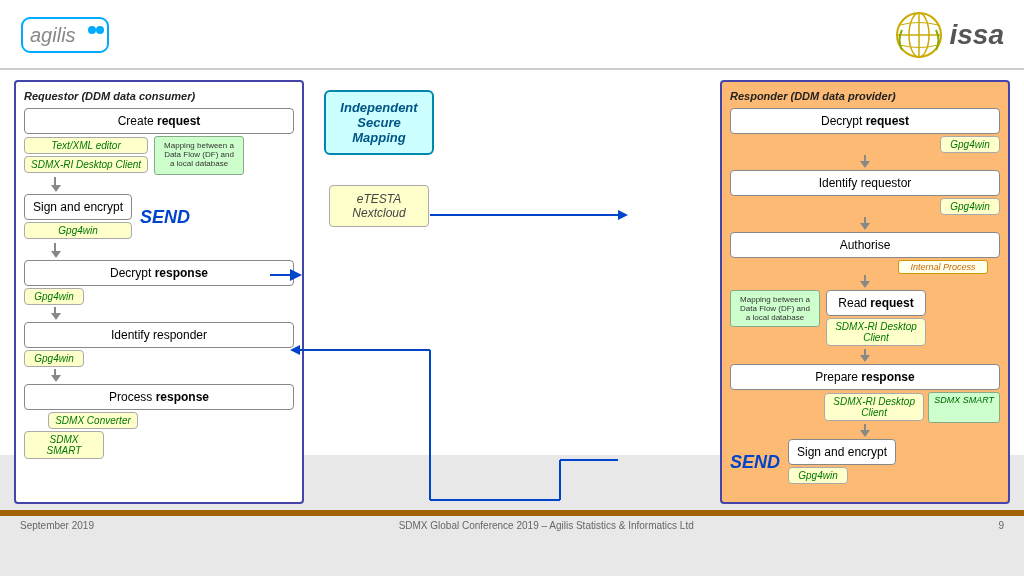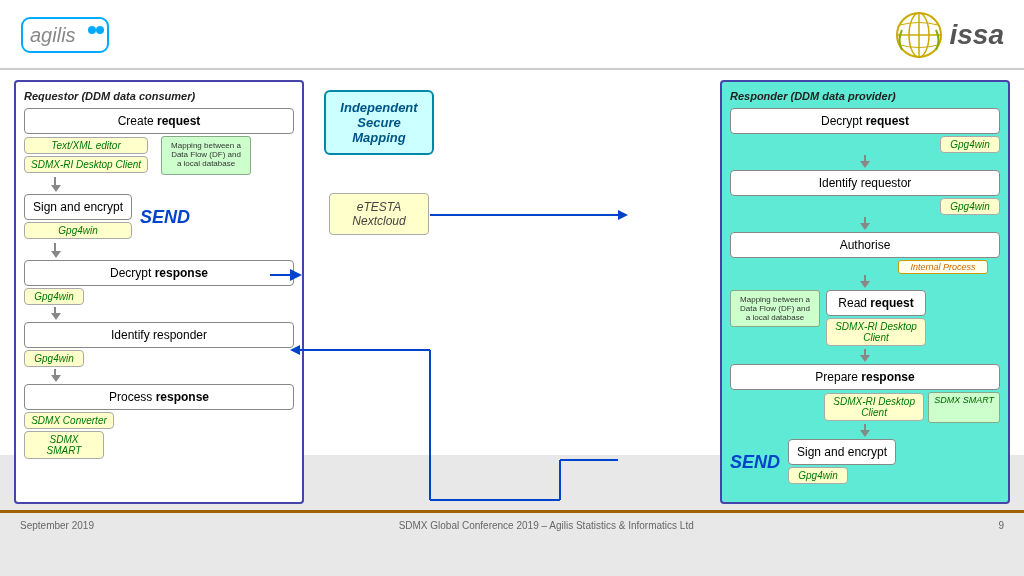--- a/index.html
+++ b/index.html
@@ -90,33 +90,32 @@
       margin-bottom: 6px;
     }
 
     
     .responder-panel {
       border: 2px solid #4444aa;
       border-radius: 4px;
       padding: 8px;
       width: 290px;
       position: relative;
-      background: #5eead4;
+      background: #fdba74;
       margin-left: auto;
     }
 
     
     .middle-channel {
       display: flex;
       flex-direction: column;
       align-items: center;
       justify-content: flex-start;
       width: 130px;
       padding-top: 10px;
-      gap: 8px;
     }
 
     
     .flow-box {
       border: 1.5px solid #888;
       border-radius: 4px;
       background: white;
       padding: 5px 8px;
       font-size: 12px;
       text-align: center;
@@ -199,28 +198,28 @@
       position: absolute;
       top: 0; left: 0;
       width: 100%;
       height: 100%;
       pointer-events: none;
     }
 
     
     .footer {
       background: #e8e8e8;
-      border-top: 3px solid #a16207;
+      border-top: 6px solid #a16207;
       padding: 4px 20px;
       display: flex;
       justify-content: space-between;
       font-size: 10px;
       color: #666;
       height: 28px;
-      align-items: center;
+      align-items: flex-start;
     }
 
     .internal-label {
       font-size: 9px;
       color: #cc6600;
       font-style: italic;
       background: #ffffee;
       border: 1px solid #cc9900;
       border-radius: 3px;
       padding: 1px 5px;
@@ -273,21 +272,21 @@
   </div>
 
   <div class="content" style="position:relative;border-radius:11px;">
 
     <div class="requestor-panel">
       <div class="panel-title">Requestor (DDM data consumer)</div>
 
       <div class="flow-box">
         Create <strong>request</strong>
       </div>
-      <div style="display:flex; gap:9px; margin-bottom:2px;">
+      <div style="display:flex; gap:2px; margin-bottom:2px;">
         <div>
           <div class="yellow-box">Text/XML editor</div>
           <div class="yellow-box">SDMX-RI Desktop Client</div>
         </div>
         <div class="mapping-box" style="font-size:8px; margin-left:4px;">Mapping between a Data Flow (DF) and a local database</div>
       </div>
 
       <div style="width:2px; height:8px; background:#888; margin:0 auto 0 30px;"></div>
       <div style="width:0; height:0; border-left:5px solid transparent; border-right:5px solid transparent; border-top:7px solid #888; margin:0 auto 2px 27px;"></div>
 
@@ -312,21 +311,21 @@
 
       <div class="flow-box">Identify responder</div>
       <div class="yellow-box" style="width:60px;">Gpg4win</div>
 
       <div style="width:2px; height:6px; background:#888; margin:1px auto 0 30px;"></div>
       <div style="width:0; height:0; border-left:5px solid transparent; border-right:5px solid transparent; border-top:7px solid #888; margin:0 auto 2px 27px;"></div>
 
       <div class="flow-box">
         Process <strong>response</strong>
       </div>
-      <div class="yellow-box" style="width:90px;">SDMX Converter</div>
+      <div class="yellow-box" style="width:90px;margin-left:24px;">SDMX Converter</div>
       <div class="yellow-box" style="width:80px;">SDMX SMART</div>
     </div>
 
     <div class="middle-channel">
       <div class="channel-box">
         <span>Independent</span><br>
         <span>Secure</span><br>
         <span>Mapping</span>
       </div>
       <div class="etesta-box">

